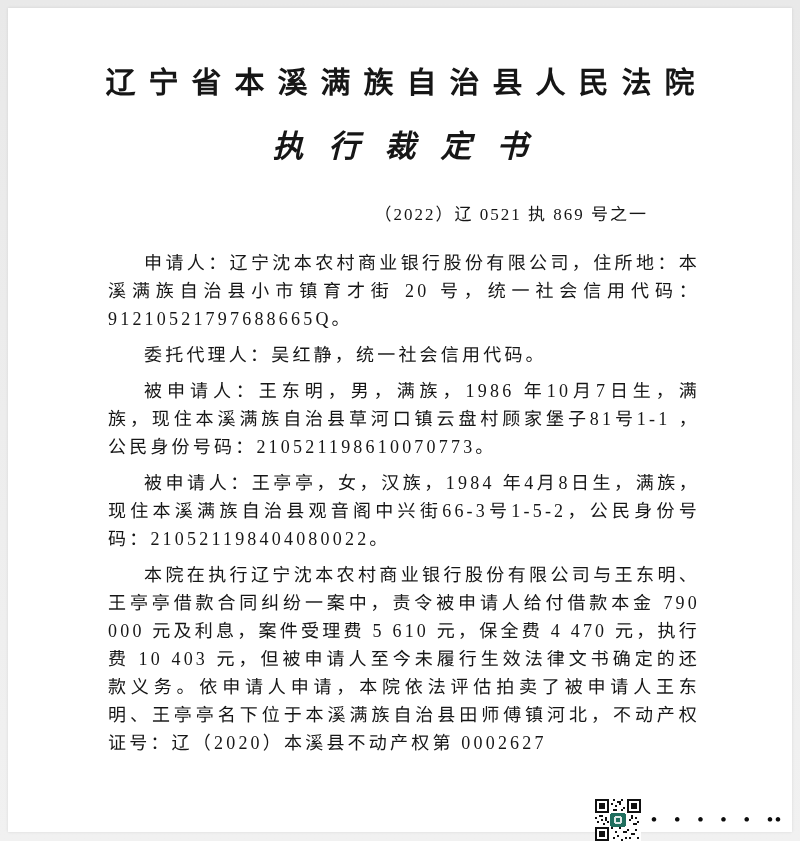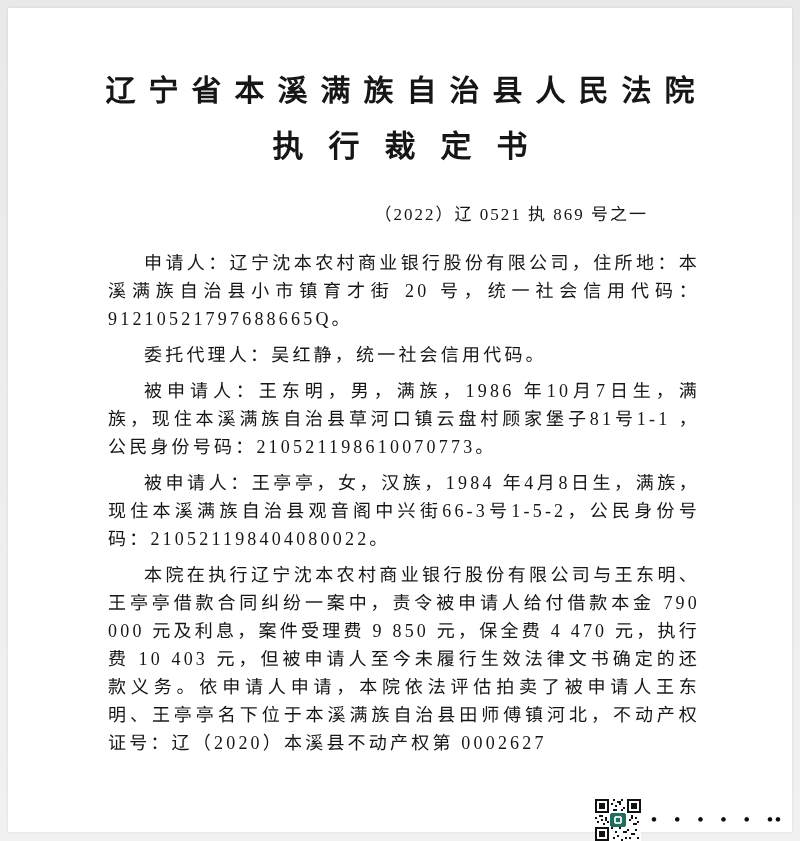--- a/index.html
+++ b/index.html
@@ -24,21 +24,21 @@
     position: absolute;
     left: 8px;
     top: 8px;
     width: 784px;
     height: 824px;
     background: #ffffff;
     box-shadow: 0 0 3px rgba(0,0,0,0.10);
   }
   .court-name {
     position: absolute;
-    top: 58px;
+    top: 50px;
     left: 0;
     width: 100%;
     margin: 0;
     text-align: center;
     font-size: 30px;
     font-weight: 700;
     letter-spacing: 13px;
     text-indent: 13px;
     white-space: nowrap;
   }
@@ -47,20 +47,21 @@
     top: 113px;
     left: 0;
     width: 100%;
     margin: 0;
     text-align: center;
     font-size: 31px;
     font-weight: 700;
     letter-spacing: 25px;
     text-indent: 25px;
     white-space: nowrap;
+    font-style: italic;
   }
   .case-number {
     position: absolute;
     top: 192px;
     right: 144px;
     font-size: 17px;
     letter-spacing: 2px;
     white-space: nowrap;
   }
   .doc-body {
@@ -111,21 +112,21 @@
 
     <h2 class="doc-title">执行裁定书</h2>
 
     <div class="case-number">（2022）辽 0521 执 869 号之一</div>
 
     <div class="doc-body">
       <p>申请人：辽宁沈本农村商业银行股份有限公司，住所地：本溪满族自治县小市镇育才街 20 号，统一社会信用代码：91210521797688665Q。</p>
       <p>委托代理人：吴红静，统一社会信用代码。</p>
       <p>被申请人：王东明，男，满族，1986 年10月7日生，满族，现住本溪满族自治县草河口镇云盘村顾家堡子81号1-1 ，公民身份号码：210521198610070773。</p>
       <p>被申请人：王亭亭，女，汉族，1984 年4月8日生，满族，现住本溪满族自治县观音阁中兴街66-3号1-5-2，公民身份号码：210521198404080022。</p>
-      <p>本院在执行辽宁沈本农村商业银行股份有限公司与王东明、王亭亭借款合同纠纷一案中，责令被申请人给付借款本金 790 000 元及利息，案件受理费 9 850 元，保全费 4 470 元，执行费 10 403 元，但被申请人至今未履行生效法律文书确定的还款义务。依申请人申请，本院依法评估拍卖了被申请人王东明、王亭亭名下位于本溪满族自治县田师傅镇河北，不动产权证号：辽（2020）本溪县不动产权第 0002627</p>
+      <p>本院在执行辽宁沈本农村商业银行股份有限公司与王东明、王亭亭借款合同纠纷一案中，责令被申请人给付借款本金 790 000 元及利息，案件受理费 5 610 元，保全费 4 470 元，执行费 10 403 元，但被申请人至今未履行生效法律文书确定的还款义务。依申请人申请，本院依法评估拍卖了被申请人王东明、王亭亭名下位于本溪满族自治县田师傅镇河北，不动产权证号：辽（2020）本溪县不动产权第 0002627</p>
     </div>
 
     <div class="footer-row">
       <svg class="qr" viewBox="0 0 23 21" shape-rendering="crispEdges" aria-hidden="true">
         <rect x="0" y="0" width="23" height="21" fill="#ffffff"></rect>
         <g fill="#111111">
 
           <rect x="0" y="0" width="7" height="7"></rect>
 
           <rect x="16" y="0" width="7" height="7"></rect>

